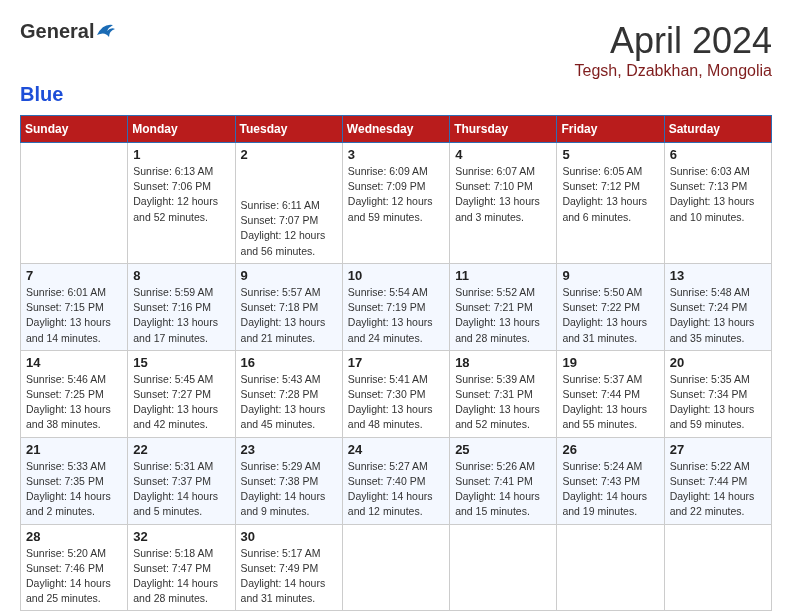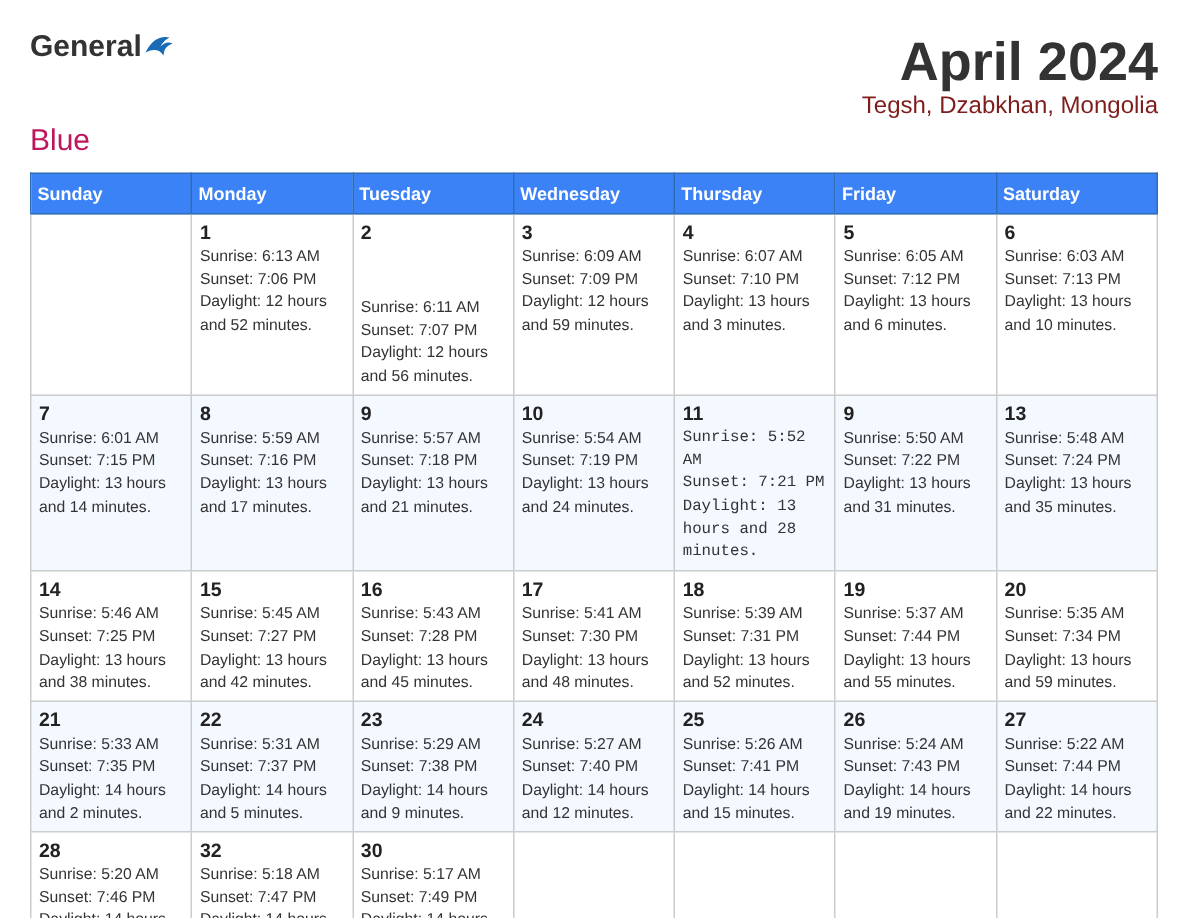--- a/index.html
+++ b/index.html
@@ -27,34 +27,34 @@
       font-weight: bold;
       color: #333;
       line-height: 1.1;
     }
     .logo-blue { color: #1a6bb5; }
     .title-block {
       text-align: right;
     }
     .month-title {
       font-size: 36px;
-      font-weight: bold;
+      font-weight: normal;
       color: #333;
     }
     .location {
       font-size: 16px;
       color: #7f1d1d;
     }
     table {
       width: 100%;
       border-collapse: collapse;
       font-size: 11px;
     }
     th {
-      background-color: #3b82f6;
+      background-color: #b91c1c;
       color: white;
       padding: 6px 4px;
       text-align: left;
       font-size: 12px;
       font-weight: bold;
       border: 1px solid #2e6db4;
     }
     td {
       border: 1px solid #ccc;
       padding: 4px 5px;
@@ -82,21 +82,21 @@
 <body>
 
 <div class="header">
   <div class="logo">
     <div style="display:flex; align-items:center;">
       <span class="logo-text" style="color:#333; font-size:20px; font-weight:bold;">General</span>
       <svg width="22" height="18" viewBox="0 0 22 18" style="margin-left:1px; margin-top:-2px;">
         <path d="M2 14 Q8 2 18 4 Q14 6 12 10 Q16 6 20 8 Q14 10 14 16 Q10 10 2 14Z" fill="#1a6bb5"></path>
       </svg>
     </div>
-    <span class="logo-text logo-blue" style="color:#be185d; font-size:20px; font-weight:normal; margin-top:-4px;">Blue</span>
+    <span class="logo-text logo-blue" style="color:#1d4ed8; font-size:20px; font-weight:bold; margin-top:-4px;">Blue</span>
   </div>
   <div class="title-block">
     <div class="month-title">April 2024</div>
     <div class="location">Tegsh, Dzabkhan, Mongolia</div>
   </div>
 </div>
 
 <table>
   <thead>
     <tr id="header-row">
@@ -169,21 +169,21 @@
 Daylight: 13 hours and 21 minutes.</div>
         </td>
         <td>
           <div class="day-num">10</div>
           <div class="day-info" style="white-space: pre-line;">Sunrise: 5:54 AM
 Sunset: 7:19 PM
 Daylight: 13 hours and 24 minutes.</div>
         </td>
         <td>
           <div class="day-num">11</div>
-          <div class="day-info" style="white-space: pre-line; font-family: Liberation Mono, monospace;">Sunrise: 5:52 AM
+          <div class="day-info" style="white-space: pre-line;">Sunrise: 5:52 AM
 Sunset: 7:21 PM
 Daylight: 13 hours and 28 minutes.</div>
         </td>
         <td>
           <div class="day-num">9</div>
           <div class="day-info" style="white-space: pre-line;">Sunrise: 5:50 AM
 Sunset: 7:22 PM
 Daylight: 13 hours and 31 minutes.</div>
         </td>
         <td>

